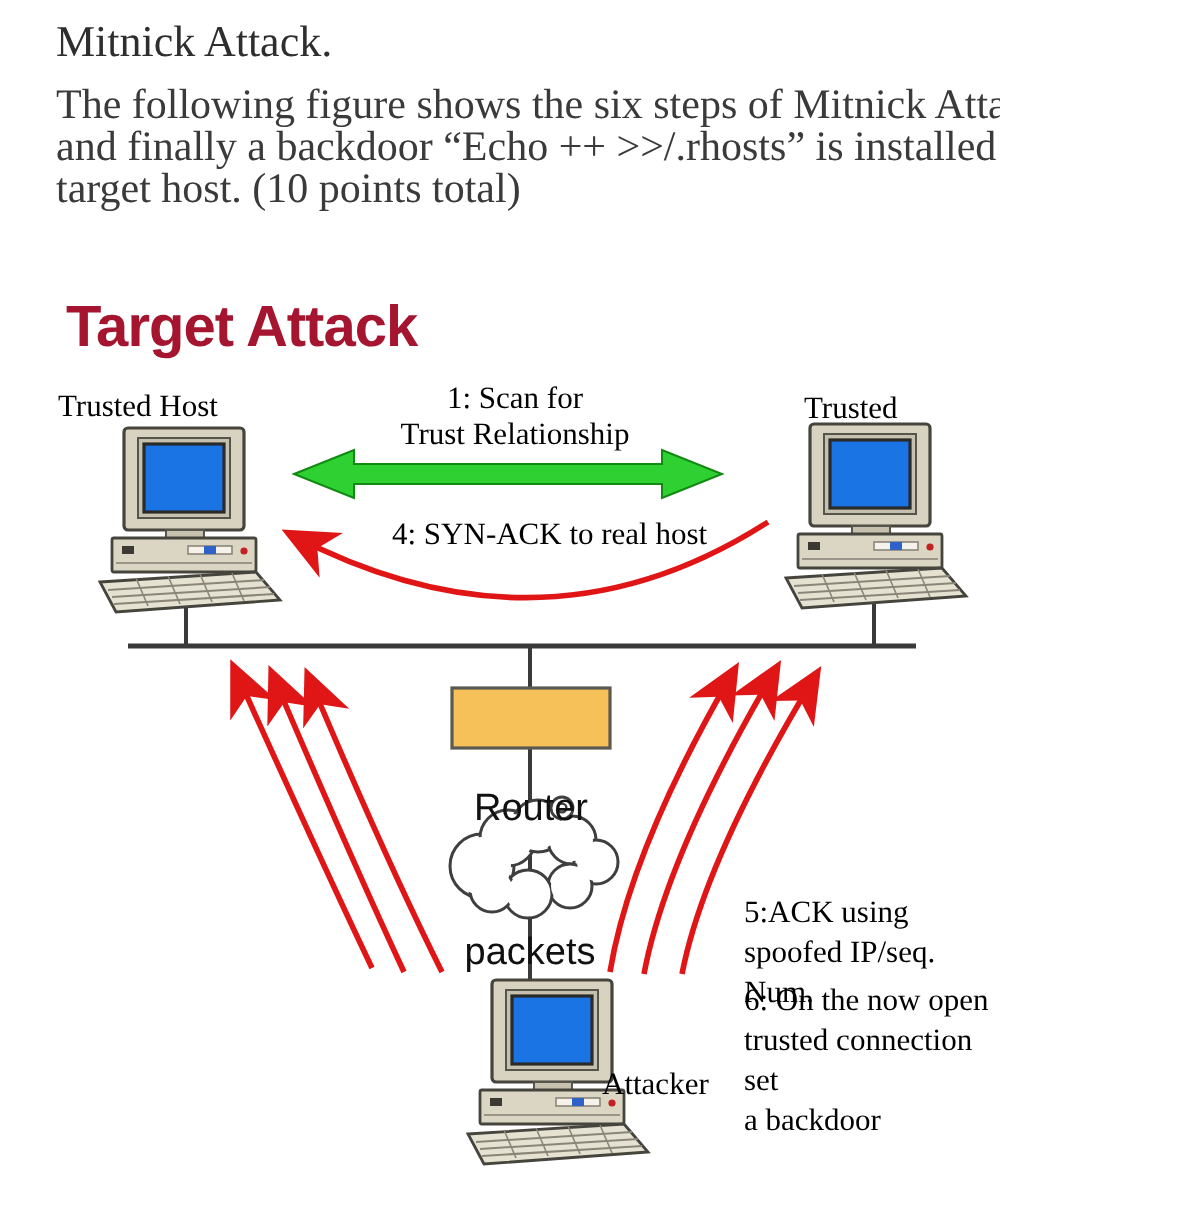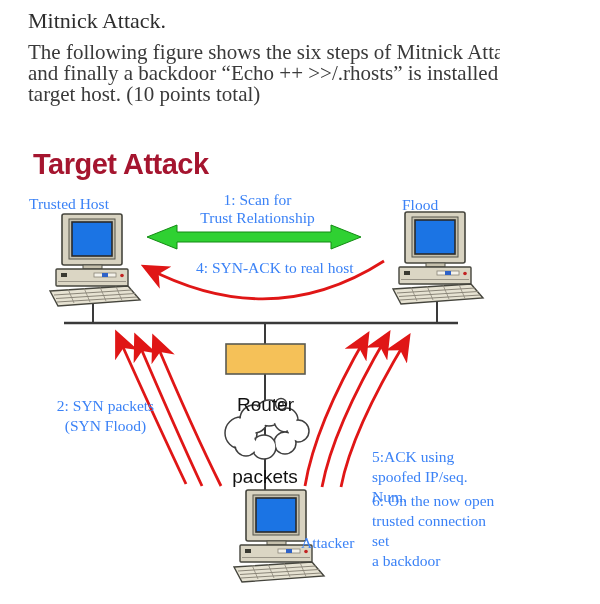--- a/index.html
+++ b/index.html
@@ -1,21 +1,21 @@
 <!DOCTYPE html>
 <html><head>
 <meta charset="utf-8">
 <style>
   html,body{margin:0;padding:0;background:#fff;}
   .page{position:relative;width:500px;height:604px;background:#ffffff;overflow:hidden;
         font-family:"Liberation Serif",serif;color:#2e2e2e;border-radius:15px;}
   .doc-title{position:absolute;left:28px;top:8px;font-size:22px;font-weight:400;color:#2e2e2e;}
   .doc-body{position:absolute;left:28px;top:42px;width:530px;font-size:21px;line-height:21px;color:#3a3a3a;}
   .art{position:absolute;left:0;top:0;width:600px;height:604px;}
-  .lbl{position:absolute;font-family:"Liberation Serif",serif;font-size:15.5px;color:#3b82f6;line-height:19px;}
+  .lbl{position:absolute;font-family:"Liberation Serif",serif;font-size:15.5px;color:#000000;line-height:19px;}
   .pre{white-space:pre-line;}
   .ctr{text-align:center;}
   .diagram-title{position:absolute;left:33px;top:148px;font-family:"Liberation Sans",sans-serif;
         font-weight:700;font-size:29px;letter-spacing:-0.5px;color:#A5152F;}
   .sans{font-family:"Liberation Sans",sans-serif;font-size:19px;color:#111;margin-top:46px;}
 </style>
 </head>
 <body>
 
 <div class="page">
@@ -116,29 +116,27 @@
       <use href="#pc" x="387" y="211" width="100" height="95"></use>
     </g>
     <g>
       <use href="#pc" x="228" y="489" width="100" height="95"></use>
     </g>
   </svg>
 
   <div class="diagram-title">Target Attack</div>
 
   <div class="lbl" style="left:29px;top:194px;">Trusted Host</div>
-  <div class="lbl" style="left:402px;top:195px;">Flood</div>
+  <div class="lbl" style="left:402px;top:195px;">Trusted</div>
   <div class="lbl sans" style="position:absolute;left:226px;top:349px;width:79px;text-align:center;">Router</div>
   <div class="lbl sans" style="position:absolute;left:225px;top:421px;width:80px;text-align:center;">packets</div>
   <div class="lbl" style="left:301px;top:533px;">Attacker</div>
 
   <div class="lbl pre ctr" style="left:160px;top:191px;width:195px;line-height:18px;">1: Scan for
 Trust Relationship</div>
-  <div class="lbl pre ctr" style="left:38px;top:396px;width:135px;line-height:20px;">2: SYN packets
-(SYN Flood)</div>
   <div class="lbl" style="left:196px;top:258px;">4: SYN-ACK to real host</div>
   <div class="lbl pre" style="left:372px;top:447px;line-height:20px;">5:ACK using
 spoofed IP/seq. Num.</div>
   <div class="lbl pre" style="left:372px;top:491px;line-height:20px;">6: On the now open
 trusted connection set
 a backdoor</div>
 
 </div>
 
 </body></html>

